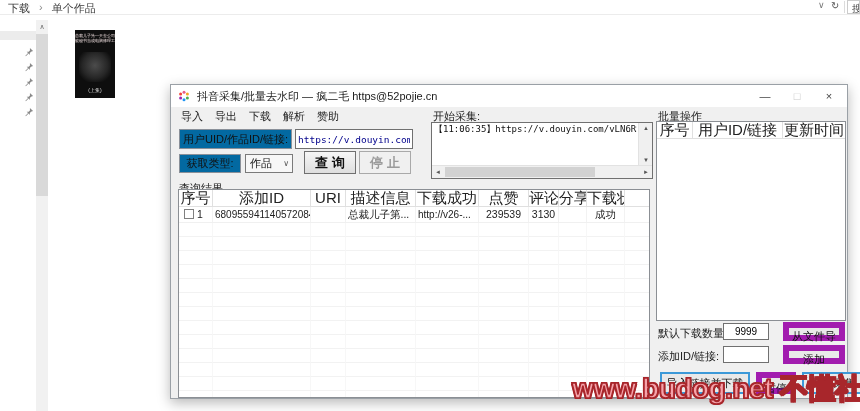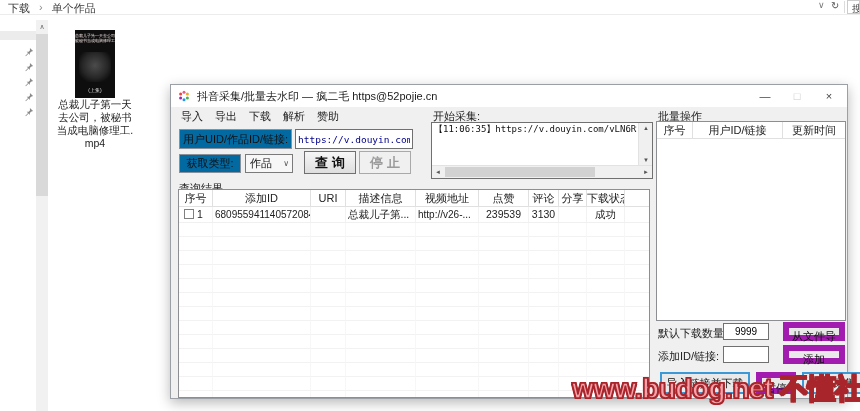--- a/index.html
+++ b/index.html
@@ -56,21 +56,21 @@
   [data-name="log-text"] { position:absolute; left:2px; top:1px; right:15px; font-family:"DejaVu Sans Mono",monospace; font-size:9px; line-height:11px; color:#111; white-space:nowrap; overflow:hidden; }
   [data-name="log-vscrollbar"] { position:absolute; right:0; top:0; width:14px; height:42px; background:#f0f0f0; border-left:1px solid #e2e2e2; }
   .varrow { position:absolute; left:0; width:14px; text-align:center; font-size:6px; color:#555; }
   [data-name="log-hscrollbar"] { position:absolute; left:0; bottom:0; right:0; height:13px; background:#f0f0f0; border-top:1px solid #e2e2e2; }
   .harrow { position:absolute; top:0; font-size:6px; color:#555; line-height:12px; }
   [data-name="log-hscroll-thumb"] { position:absolute; left:13px; top:1px; width:150px; height:10px; background:#d2d2d2; }
 
   [data-name="results-label"] { position:absolute; left:8px; top:96px; font-size:11px; }
   [data-name="results-table"] { position:absolute; left:7px; top:104px; width:472px; height:209px; background:#fff; border:1px solid #8b8f94; overflow:hidden; }
   .trow { display:flex; }
-  .thead { height:17px; font-size:11px; color:#222; border-bottom:1px solid #e0e0e0; }
+  .thead { height:17px; font-size:15px; color:#222; border-bottom:1px solid #e0e0e0; }
   .thead .tcell { border-right:1px solid #e0e0e0; text-align:center; line-height:16px; overflow:hidden; white-space:nowrap; }
   .tbodyrow { height:16px; font-size:10.5px; align-items:center; border-bottom:1px solid #f0f0f0; }
   .tbodyrow .tcell { border-right:1px solid #f2f2f2; height:100%; line-height:15px; overflow:hidden; white-space:nowrap; }
   .tempty { height:14px; }
   .tempty .tcell { border-right:1px solid #f7f7f7; border-bottom:1px solid #f2f2f2; height:100%; }
   .tfill { flex:1; border-right:none !important; }
   .ctr { text-align:center; }
   .lft { text-align:left; padding-left:2px; }
   [data-name="row-checkbox"] { display:inline-block; width:10px; height:10px; border:1px solid #808080; background:#fff; vertical-align:-1px; margin:0 3px 0 3px; }
 
@@ -135,26 +135,20 @@
   </div>
 
   <div data-name="video-thumbnail">
     <div class="thumb-blob" data-name="thumbnail-image"></div>
     <div class="cover-top">
       <div data-name="cover-text-line1">总裁儿子第一天去公司</div>
       <div data-name="cover-text-line2">被秘书当成电脑修理工</div>
     </div>
     <div class="cover-tag" data-name="cover-tag-label">(上集)</div>
   </div>
-  <div data-name="file-name">
-    <div data-name="file-name-line">总裁儿子第一天</div>
-    <div data-name="file-name-line">去公司，被秘书</div>
-    <div data-name="file-name-line">当成电脑修理工.</div>
-    <div data-name="file-name-line">mp4</div>
-  </div>
 
   <div data-name="dialog-window">
     <div data-name="dialog-titlebar">
       <span data-name="app-icon">
         <svg width="12" height="12" viewBox="0 0 12 12">
           <circle cx="6" cy="2.2" r="1.5" fill="#e85b8a"></circle>
             <circle cx="9.4" cy="4.1" r="1.5" fill="#f5a623"></circle>
           <circle cx="9.4" cy="7.9" r="1.5" fill="#4caf50"></circle>
             <circle cx="6" cy="9.8" r="1.5" fill="#2196f3"></circle>
           <circle cx="2.6" cy="7.9" r="1.5" fill="#9c27b0"></circle>
@@ -203,21 +197,21 @@
       </div>
     </div>
 
     <div data-name="results-label">查询结果</div>
     <div data-name="results-table">
       <div class="trow thead" data-name="results-header-row">
         <div class="tcell" style="width:34px" data-name="column-header">序号</div>
         <div class="tcell" style="width:98px" data-name="column-header">添加ID</div>
         <div class="tcell" style="width:35px" data-name="column-header">URI</div>
         <div class="tcell" style="width:70px" data-name="column-header">描述信息</div>
-        <div class="tcell" style="width:63px" data-name="column-header">视频地址</div>
+        <div class="tcell" style="width:63px" data-name="column-header">下载成功</div>
         <div class="tcell" style="width:50px" data-name="column-header">点赞</div>
         <div class="tcell" style="width:30px" data-name="column-header">评论</div>
         <div class="tcell" style="width:28px" data-name="column-header">分享</div>
         <div class="tcell" style="width:38px" data-name="column-header">下载状态</div>
         <div class="tcell tfill" data-name="column-header-filler"></div>
       </div>
       <div class="trow tbodyrow" data-name="table-row">
         <div class="tcell lft" style="width:34px" data-name="cell-index"><span data-name="row-checkbox"></span><span data-name="row-index-label">1</span></div>
         <div class="tcell lft" style="width:98px;font-size:10px" data-name="cell-work-id">6809559411405720846</div>
         <div class="tcell" style="width:35px" data-name="cell-uri"></div>

